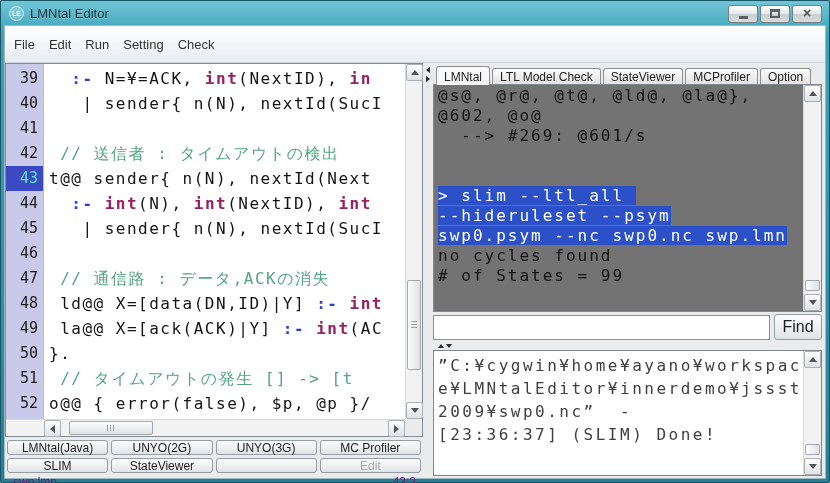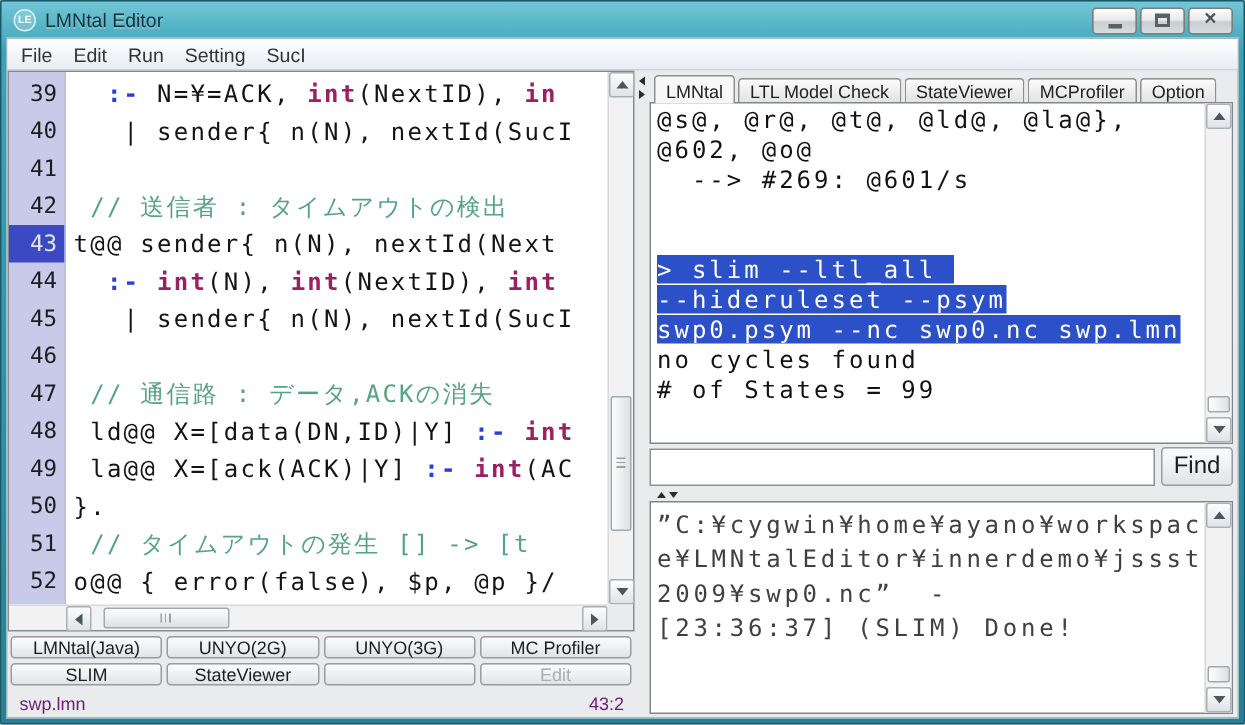--- a/index.html
+++ b/index.html
@@ -20,32 +20,32 @@
     text-shadow:0 1px 0 rgba(255,255,255,0.25);}
   .win-controls{display:flex;gap:2px;padding-right:2px;}
   .win-btn{width:30px;height:18px;border:1px solid #77807f;border-radius:3px;
     background:linear-gradient(180deg,#ffffff 0%,#e7eaea 45%,#c9ced1 55%,#d8dcdd 100%);
     display:flex;align-items:center;justify-content:center;color:#4d5357;}
   .glyph-min{width:9px;height:3px;background:#5a6064;margin-top:8px;}
   .glyph-max{width:10px;height:9px;border:2px solid #5a6064;border-top-width:3px;}
   .glyph-close{font-size:11px;font-weight:bold;line-height:1;}
   
   .app-body{height:calc(100% - 24px);display:flex;flex-direction:column;background:#e9ebed;border:1px solid #9fb9c2;}
-  .menubar{height:21px;display:flex;align-items:center;background:linear-gradient(180deg,#ffffff,#e7edf3);
+  .menubar{height:37px;display:flex;align-items:center;background:linear-gradient(180deg,#ffffff,#e7edf3);
     border-bottom:1px solid #cfd6db;font-size:13px;color:#333;padding-left:2px;flex:0 0 auto;}
   .menu-item{padding:2px 7px;cursor:default;}
   .main{flex:1;display:flex;min-height:0;}
   
   .left-col{width:418px;display:flex;flex-direction:column;flex:0 0 auto;}
   .editor-wrap{height:374px;border:1px solid #848b91;background:#fff;flex:0 0 auto;
     display:grid;grid-template-columns:38px 1fr 17px;grid-template-rows:1fr 17px;min-width:0;}
   .gutter{grid-column:1;grid-row:1;background:var(--gutter);border-right:1px solid #b9b9da;
     overflow:hidden;padding-top:2px;font:15px/25px "DejaVu Sans Mono",monospace;color:#1c1c1c;}
   .gutter-line{height:25px;text-align:right;padding-right:5px;}
-  .gutter-line.current{background:var(--gutact);color:#e5e5e5;}
+  .gutter-line.current{background:var(--gutact);color:#5eead4;}
   .code{grid-column:2;grid-row:1;overflow:hidden;padding:2px 0 0 5px;
     font:16px/25px "DejaVu Sans Mono",monospace;letter-spacing:1.5px;color:#141414;white-space:pre;}
   .code-line{height:25px;}
   .tk-p{color:#141414;}
   .tk-o{color:var(--op);font-weight:bold;}
   .tk-k{color:var(--kw);font-weight:bold;}
   .tk-c{color:var(--cm);}
   
   .vscroll{grid-column:3;grid-row:1;display:flex;flex-direction:column;background:#f2f2f2;border-left:1px solid #d9d9d9;}
   .hscroll{grid-column:2;grid-row:2;display:flex;background:#f2f2f2;border-top:1px solid #d9d9d9;}
@@ -82,21 +82,21 @@
   .tri-r{border-top:3px solid transparent;border-bottom:3px solid transparent;border-left:4px solid #2b2b2b;}
   .tri-u{border-left:3px solid transparent;border-right:3px solid transparent;border-bottom:4px solid #2b2b2b;}
   .tri-d{border-left:3px solid transparent;border-right:3px solid transparent;border-top:4px solid #2b2b2b;}
   
   .right-col{flex:1;display:flex;flex-direction:column;min-width:0;padding:0 3px 2px 0;}
   .tabbar{height:21px;display:flex;align-items:flex-end;padding-left:3px;flex:0 0 auto;}
   .tab{font-size:12px;color:#222;padding:1px 7px 2px;margin-right:2px;height:16px;
     background:linear-gradient(180deg,#fbfbfb,#e3e3e3);border:1px solid #8f8f8f;border-bottom:none;
     border-radius:3px 3px 0 0;white-space:nowrap;cursor:default;}
   .tab.active{height:19px;background:#f7f7f7;position:relative;z-index:2;margin-bottom:-1px;padding-top:3px;}
-  .console-box{height:228px;border:1px solid #7f868c;background:#ffffff;display:flex;min-width:0;flex:0 0 auto;position:relative;z-index:1;}
+  .console-box{height:228px;border:1px solid #7f868c;background:#737373;display:flex;min-width:0;flex:0 0 auto;position:relative;z-index:1;}
   .console-text{flex:1;overflow:hidden;padding:1px 0 0 4px;
     font:16px/20px "DejaVu Sans Mono",monospace;letter-spacing:2px;color:#121212;white-space:pre;}
   .console-line{height:20px;}
   .sel{background:var(--sel);color:#fff;}
   .find-row{height:30px;display:flex;align-items:center;padding:2px 0;gap:4px;flex:0 0 auto;}
   .find-input{flex:1;height:25px;border:1px solid #8a9096;background:#fff;
     font:14px "DejaVu Sans Mono",monospace;padding:0 4px;outline:none;}
   .find-btn{width:48px;height:26px;font-size:16px;color:#1d1d1d;
     background:linear-gradient(180deg,#fcfcfc,#e0e4e7);border:1px solid #969ca1;border-radius:3px;}
   .output-box{flex:1;border:1px solid #7f868c;background:#fff;display:flex;min-height:0;}
@@ -124,21 +124,21 @@
         </div>
     </div>
   </div>
 
   <div class="app-body">
     <div class="menubar" id="menubar">
         <span class="menu-item">File</span>
         <span class="menu-item">Edit</span>
         <span class="menu-item">Run</span>
         <span class="menu-item">Setting</span>
-        <span class="menu-item">SucI</span>
+        <span class="menu-item">Check</span>
       </div>
 
     <div class="main">
 
       <div class="left-col">
         <div class="editor-wrap">
           <div class="gutter" id="gutter">
               <div class="gutter-line">39</div>
               <div class="gutter-line">40</div>
               <div class="gutter-line">41</div>

